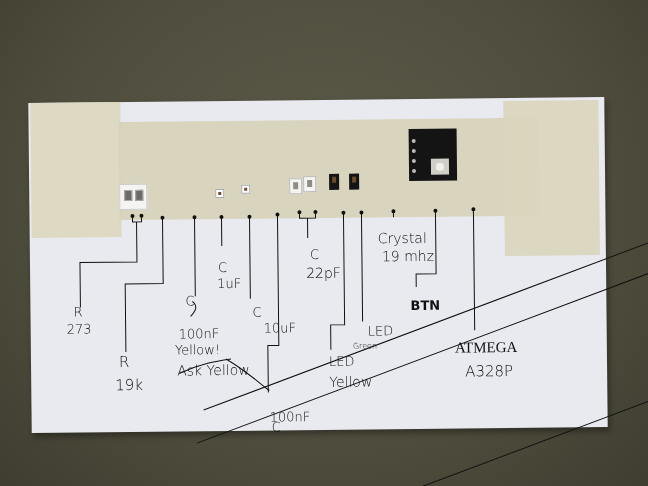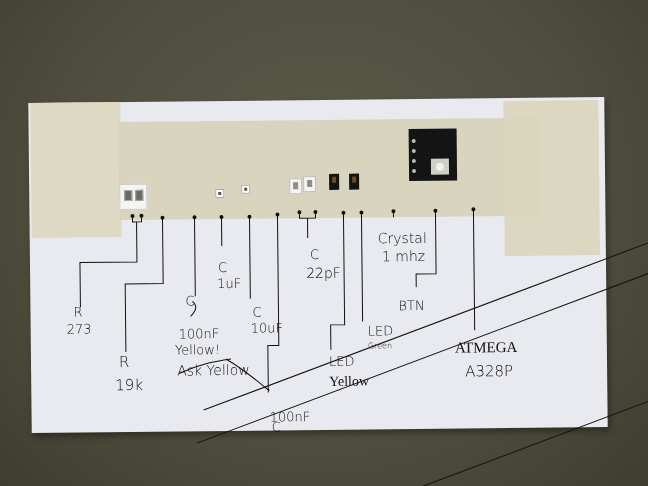--- a/index.html
+++ b/index.html
@@ -121,34 +121,34 @@
 
   <div class="hw m strike" style="left:155px;top:193px;">C</div>
   <div class="hw m strike" style="left:148px;top:213px;">100nF</div>
   <div class="hw m" style="left:144px;top:242px;">Yellow!</div>
   <div class="hw s" style="left:146px;top:262px;">Ask Yellow</div>
 
   <div class="hw m" style="left:188px;top:160px;">C</div>
   <div class="hw m" style="left:187px;top:176px;">1uF</div>
 
   <div class="hw m" style="left:222px;top:205px;">C</div>
-  <div class="hw m" style="left:220px;top:221px;text-align:center;">10uF</div>
+  <div class="hw m" style="left:233px;top:221px;text-align:center;">10uF</div>
 
   <div class="hw m strike" style="left:240px;top:294px;">C</div>
   <div class="hw m" style="left:238px;top:310px;">100nF</div>
 
   <div class="hw m" style="left:280px;top:148px;">C</div>
   <div class="hw s" style="left:276px;top:166px;">22pF</div>
 
   <div class="hw m" style="left:298px;top:255px;">LED</div>
-  <div class="hw s" style="left:298px;top:275px;font-family:Liberation Serif, serif;">Yellow</div>
+  <div class="hw s" style="left:298px;top:275px;">Yellow</div>
 
   <div class="hw m" style="left:337px;top:225px;">LED</div>
-  <div class="hw xs" style="left:337px;top:243px;text-align:right;">Green</div>
+  <div class="hw xs" style="left:322px;top:243px;text-align:right;">Green</div>
 
   <div class="hw s" style="left:348px;top:132px;">Crystal</div>
-  <div class="hw s" style="left:352px;top:150px;">1 mhz</div>
+  <div class="hw s" style="left:352px;top:150px;">19 mhz</div>
 
-  <div class="hw m" style="left:368px;top:200px;">BTN</div>
+  <div class="hw m" style="left:380px;top:200px;font-weight:bold;">BTN</div>
 
   <div class="hw l" style="left:424px;top:242px;font-family:Liberation Serif, serif;">ATMEGA</div>
   <div class="hw l" style="left:434px;top:266px;">A328P</div>
 </div>
 
 </body></html>

